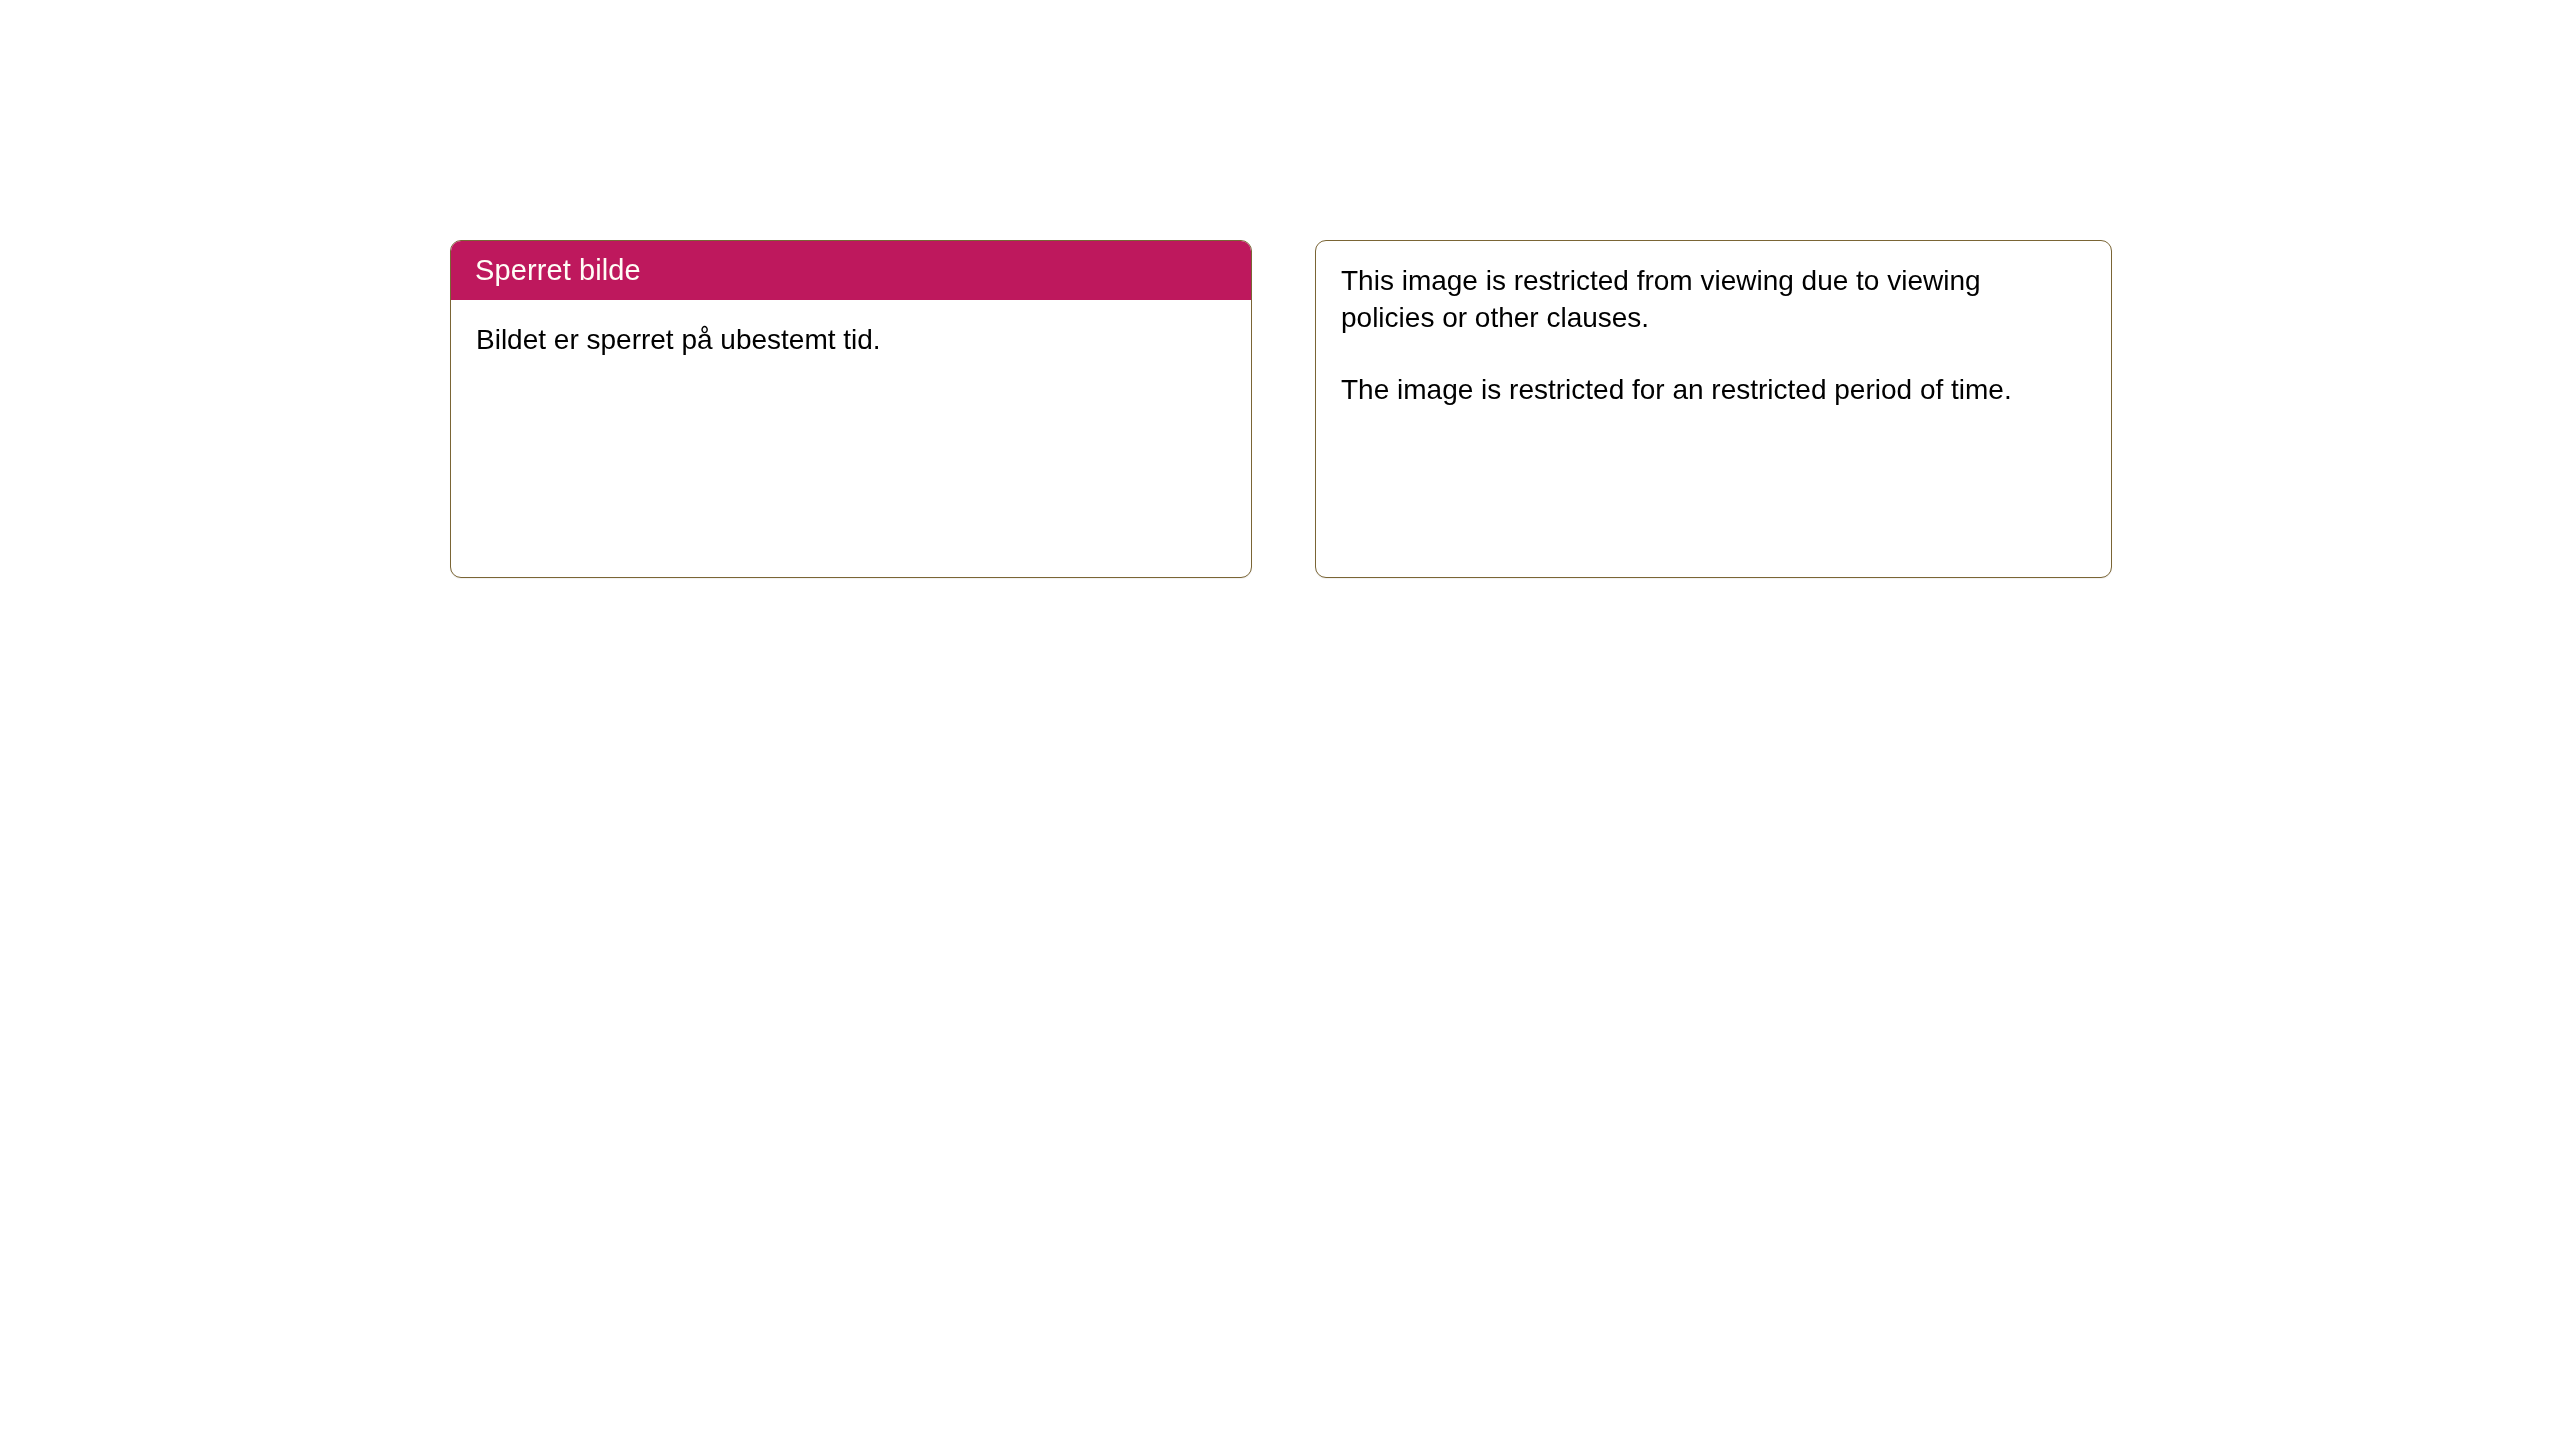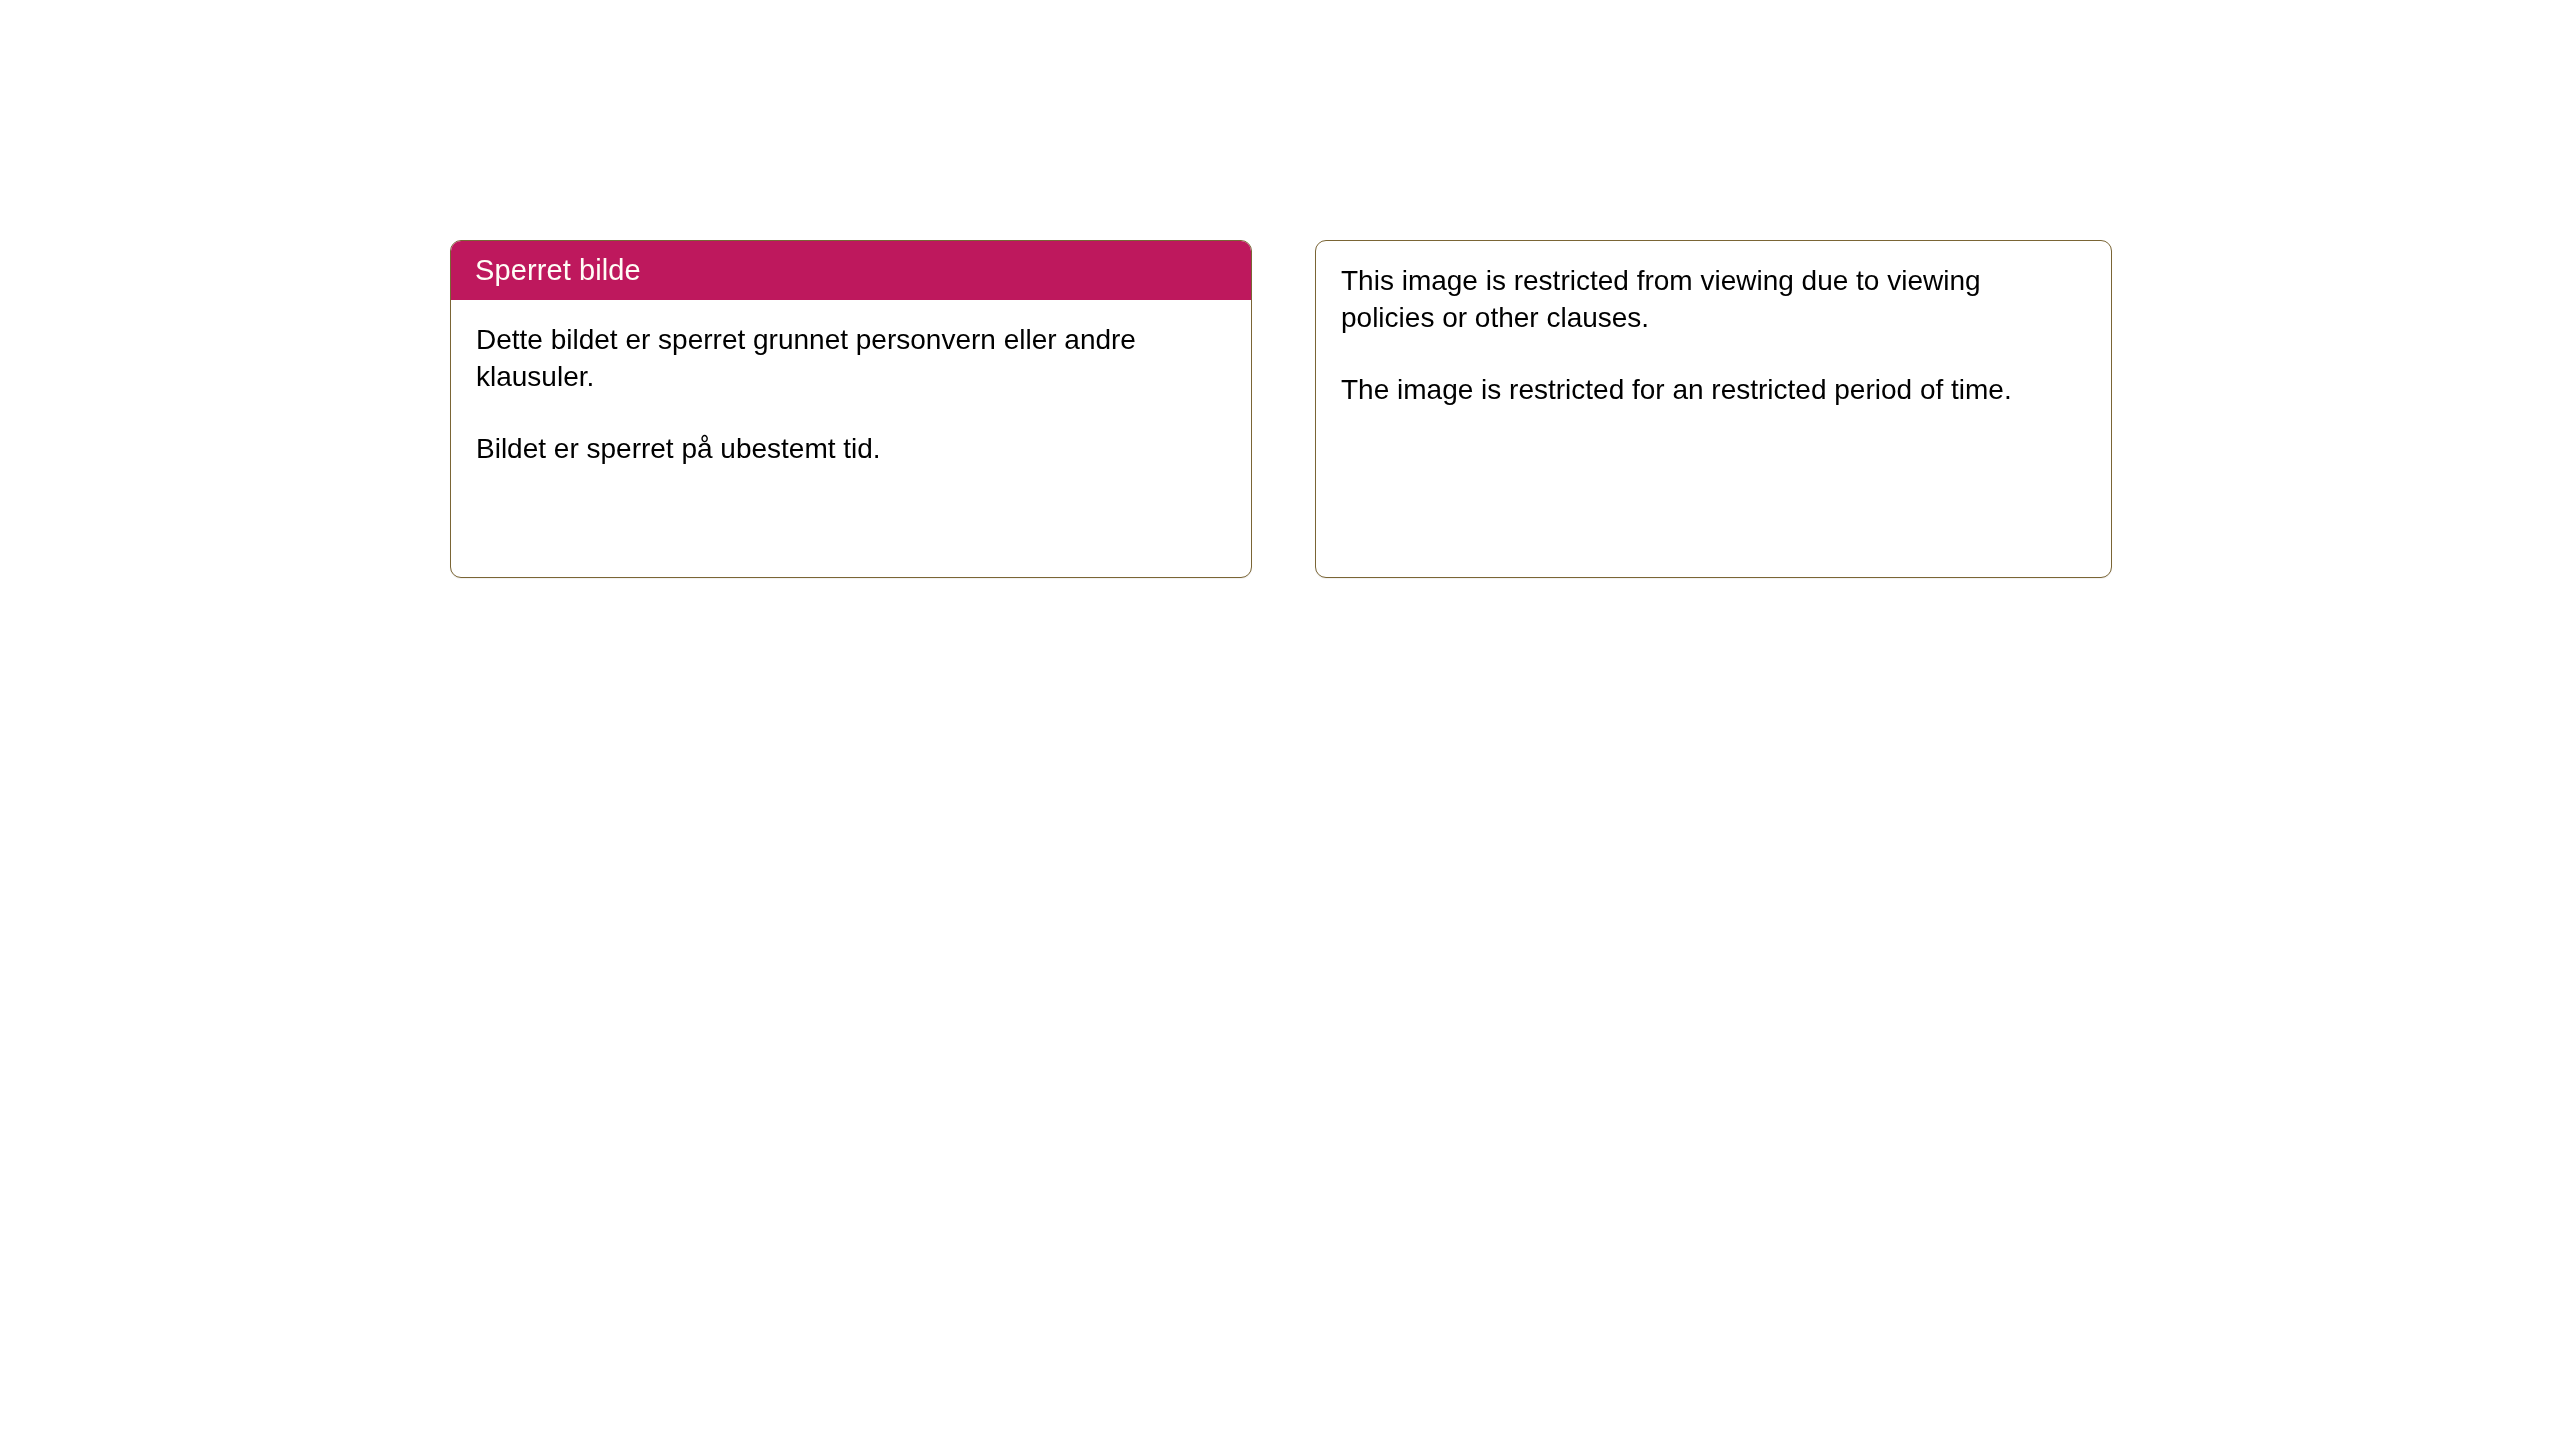--- a/index.html
+++ b/index.html
@@ -87,21 +87,20 @@
 </head>
 <body>
 
 <div id="notice-area">
 
   <section class="notice-card card-no">
     <div class="card-header">
       <span class="card-title">Sperret bilde</span>
     </div>
     <div class="card-body">
-      <p class="card-para">Dette bildet er sperret grunnet personvern eller andre klausuler.</p>
       <p class="card-para">Bildet er sperret på ubestemt tid.</p>
     </div>
   </section>
 
   <section class="notice-card card-en">
     <div class="card-body">
       <p class="card-para">This image is restricted from viewing due to viewing policies or other clauses.</p>
       <p class="card-para">The image is restricted for an restricted period of time.</p>
     </div>
   </section>

